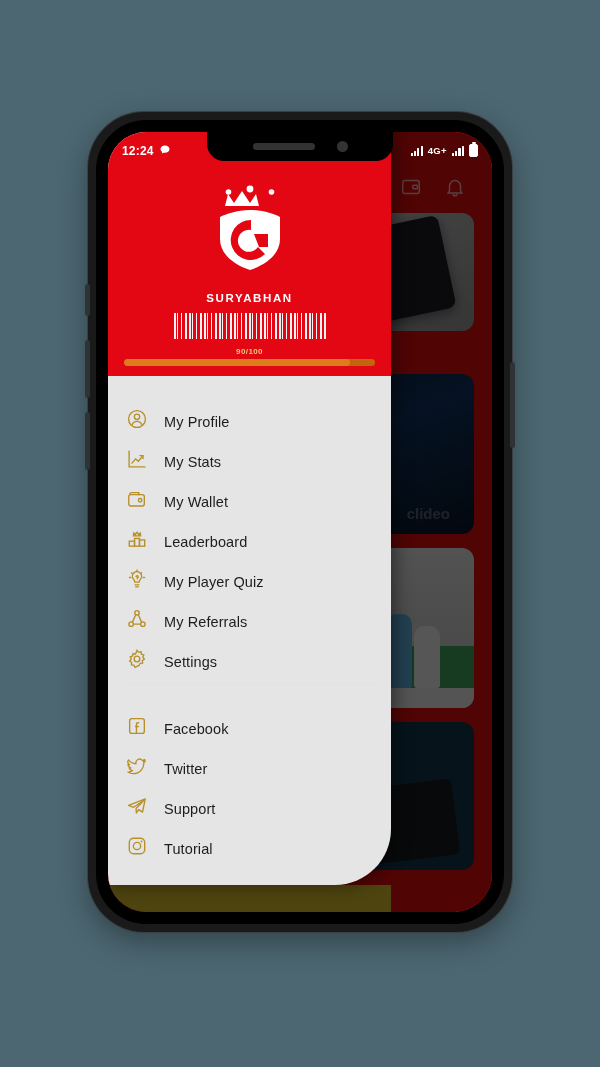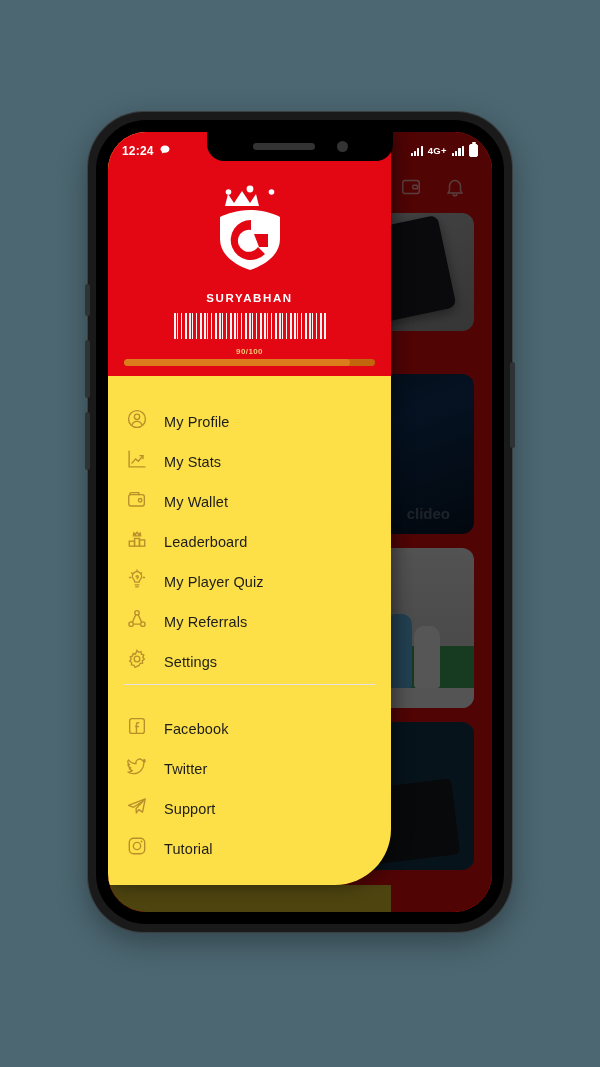--- a/index.html
+++ b/index.html
@@ -259,21 +259,21 @@
 
   
   #drawer {
     position: absolute;
     left: 0; top: 0;
     width: 283px;
     height: 753px;
     z-index: 30;
     border-bottom-right-radius: 56px;
     overflow: hidden;
-    background: #fde047;
+    background: #e5e5e5;
     box-shadow: 4px 0 18px rgba(0,0,0,0.45);
   }
 
   #drawer-header {
     position: relative;
     height: 244px;
     background: #e30613;
     padding: 38px 18px 0 18px;
     display: flex;
     flex-direction: column;

